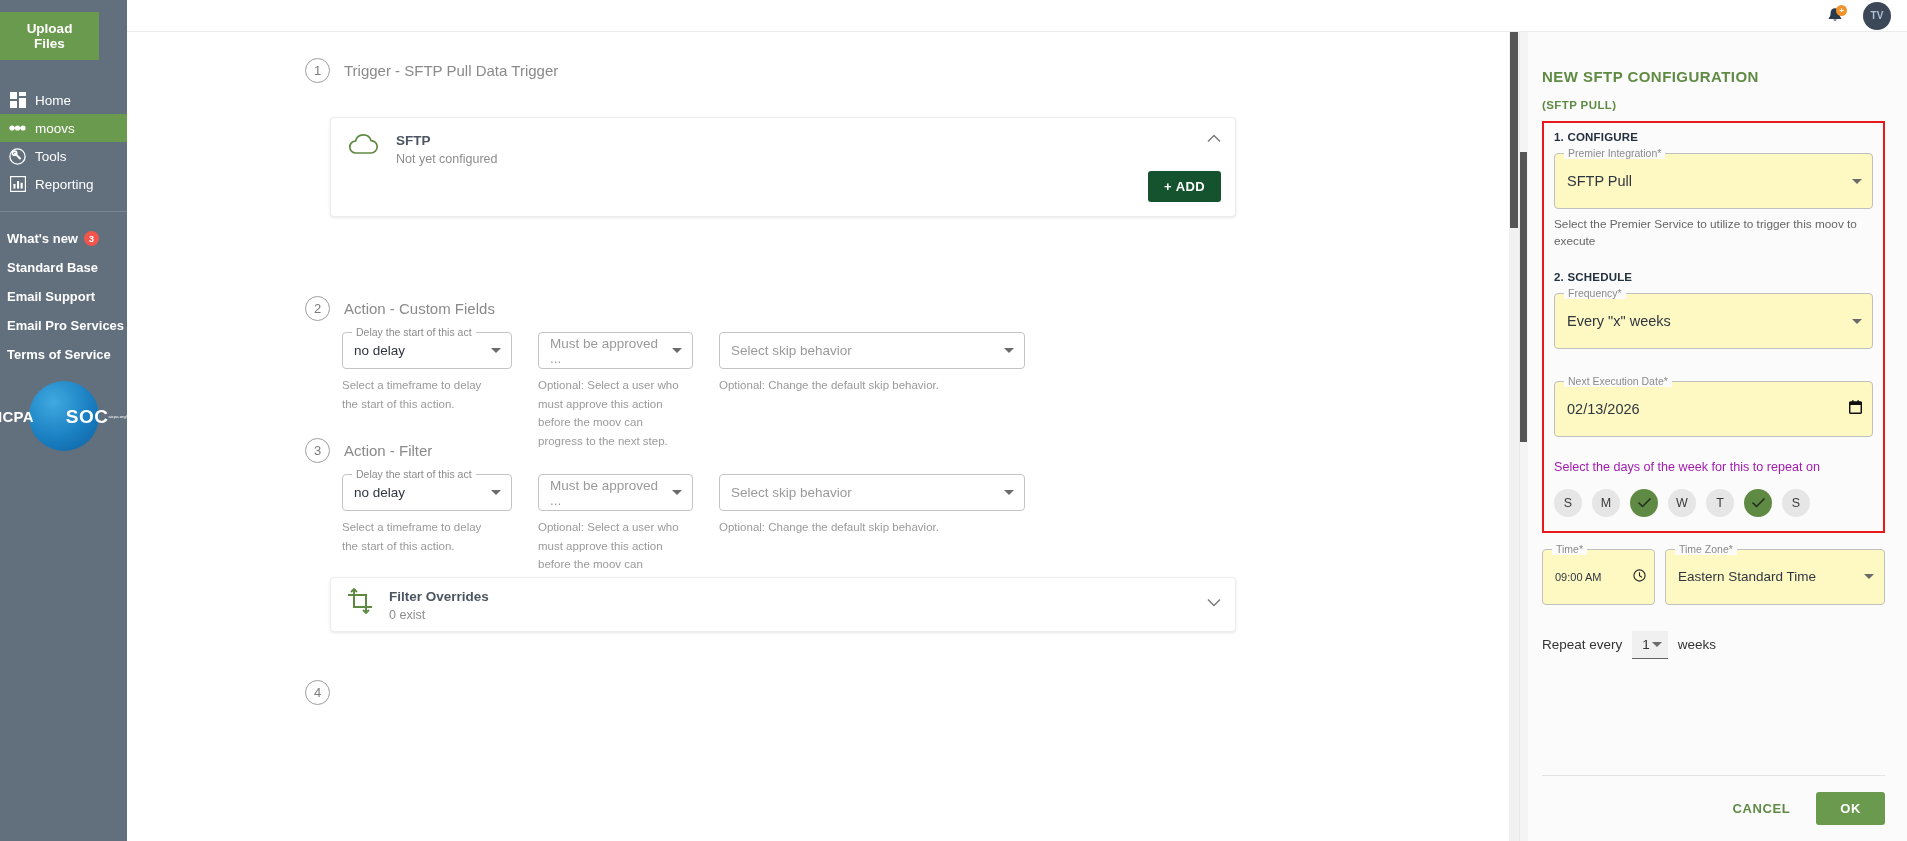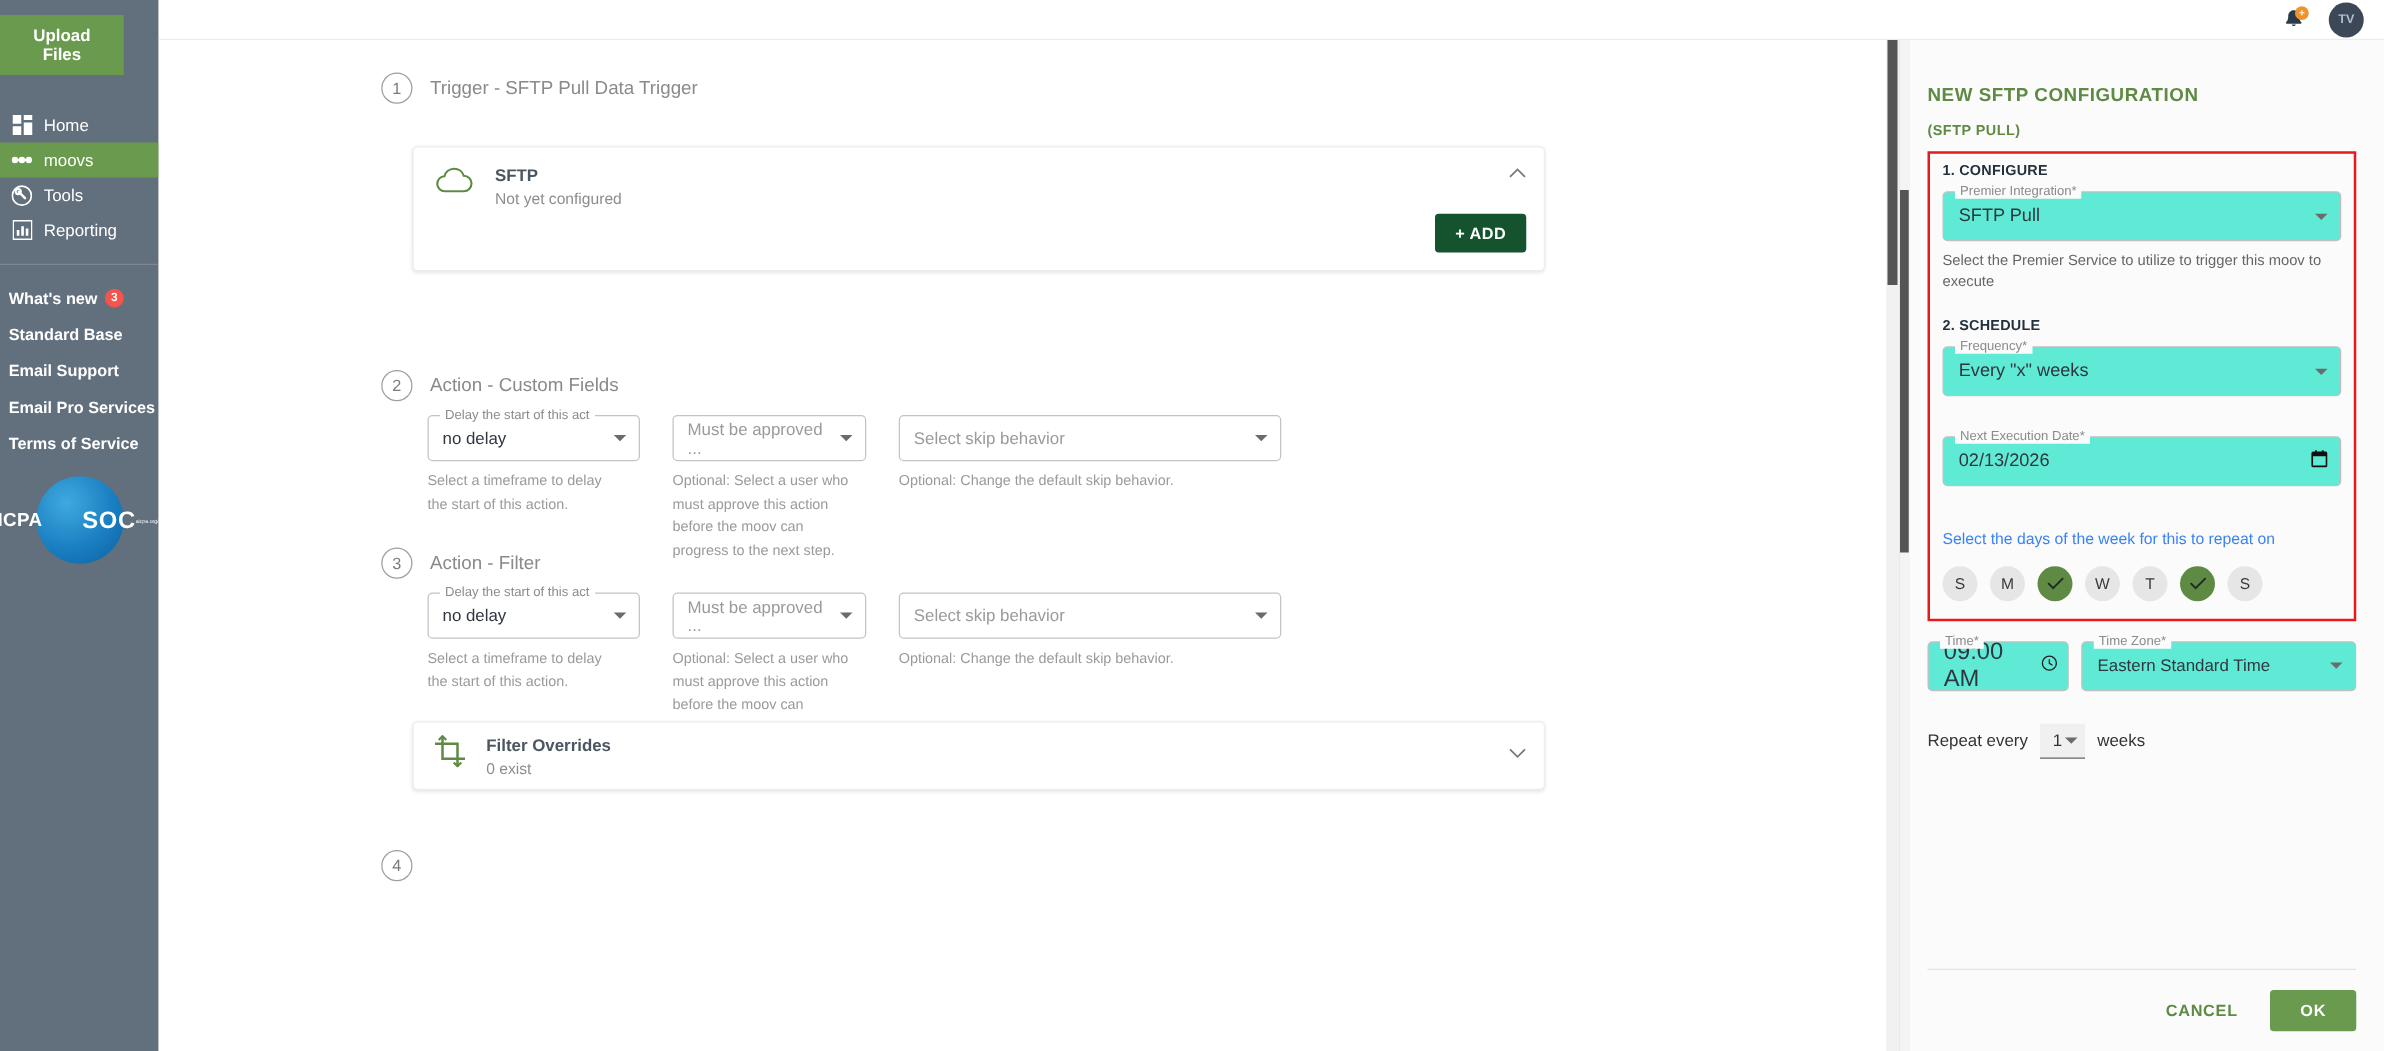--- a/index.html
+++ b/index.html
@@ -187,22 +187,22 @@
   .redbox {
     border: 2px solid #e8191b; margin-top: 10px;
     padding: 8px 10px 14px 10px;
   }
   .sec-label {
     font-size: 11.5px; font-weight: bold; color: #23303d;
     letter-spacing: .2px; margin-bottom: 3px;
   }
   .pfield {
     border: 1px solid #c0c0c0; border-radius: 4px;
-    height: 40px; display: flex; align-items: center;
-    padding: 0 10px 0 12px; background: #5eead4;
+    height: 56px; display: flex; align-items: center;
+    padding: 0 10px 0 12px; background: #fef9c3;
     position: relative; cursor: pointer; margin-top: 10px;
   }
   .pfield .lbl {
     position: absolute; top: -7px; left: 9px;
     background: #fbfbfb; padding: 0 4px;
     font-size: 10.5px; color: #8b8b8b; white-space: nowrap;
   }
   .pfield .val { font-size: 14.5px; color: #2f3640; flex: 1 1 auto; }
   .phelp { font-size: 11.8px; color: #666; margin-top: 7px; line-height:1.4;}
   .days { display: flex; gap: 10px; margin-top: 12px; }
@@ -497,21 +497,21 @@
             <span>
               <svg width="13" height="14" viewBox="0 0 13 14">
                   <rect x="0.7" y="2" width="11.6" height="11.2" rx="1" fill="none" stroke="#111" stroke-width="1.5"></rect>
                   <rect x="0.7" y="2" width="11.6" height="3" fill="#111"></rect>
                   <rect x="3" y="0.3" width="1.6" height="2.6" fill="#111"></rect>
                   <rect x="8.4" y="0.3" width="1.6" height="2.6" fill="#111"></rect>
                 </svg>
             </span>
           </div>
 
-          <div class="phelp" style="margin-top:34px;font-size:12.6px;color:#3b82f6;">Select the days of the week for this to repeat on</div>
+          <div class="phelp" style="margin-top:22px;font-size:12.6px;color:#a21caf;">Select the days of the week for this to repeat on</div>
 
           <div class="days">
             <div class="day">
                 <span>S</span>
               </div>
             <div class="day">
                 <span>M</span>
               </div>
             <div class="day on">
               <svg width="15" height="11" viewBox="0 0 15 11">
@@ -531,21 +531,21 @@
             </div>
             <div class="day">
                 <span>S</span>
               </div>
           </div>
         </div>
 
         <div class="row2">
           <div class="pfield" style="width:113px;margin-top:0;padding-right:8px;">
             <span class="lbl">Time*</span>
-            <span class="val" style="font-size:19px;">09:00 AM</span>
+            <span class="val" style="font-size:11px;">09:00 AM</span>
             <span>
               <svg width="13" height="13" viewBox="0 0 13 13">
                   <circle cx="6.5" cy="6.5" r="5.6" fill="none" stroke="#222" stroke-width="1.1"></circle>
                   <polyline points="6.5,3.3 6.5,6.7 9,8.2" fill="none" stroke="#222" stroke-width="1.1"></polyline>
                 </svg>
             </span>
           </div>
           <div class="pfield" style="flex:1 1 auto;margin-top:0;">
             <span class="lbl">Time Zone*</span>
             <span class="val" style="font-size:13.5px;">Eastern Standard Time</span>

